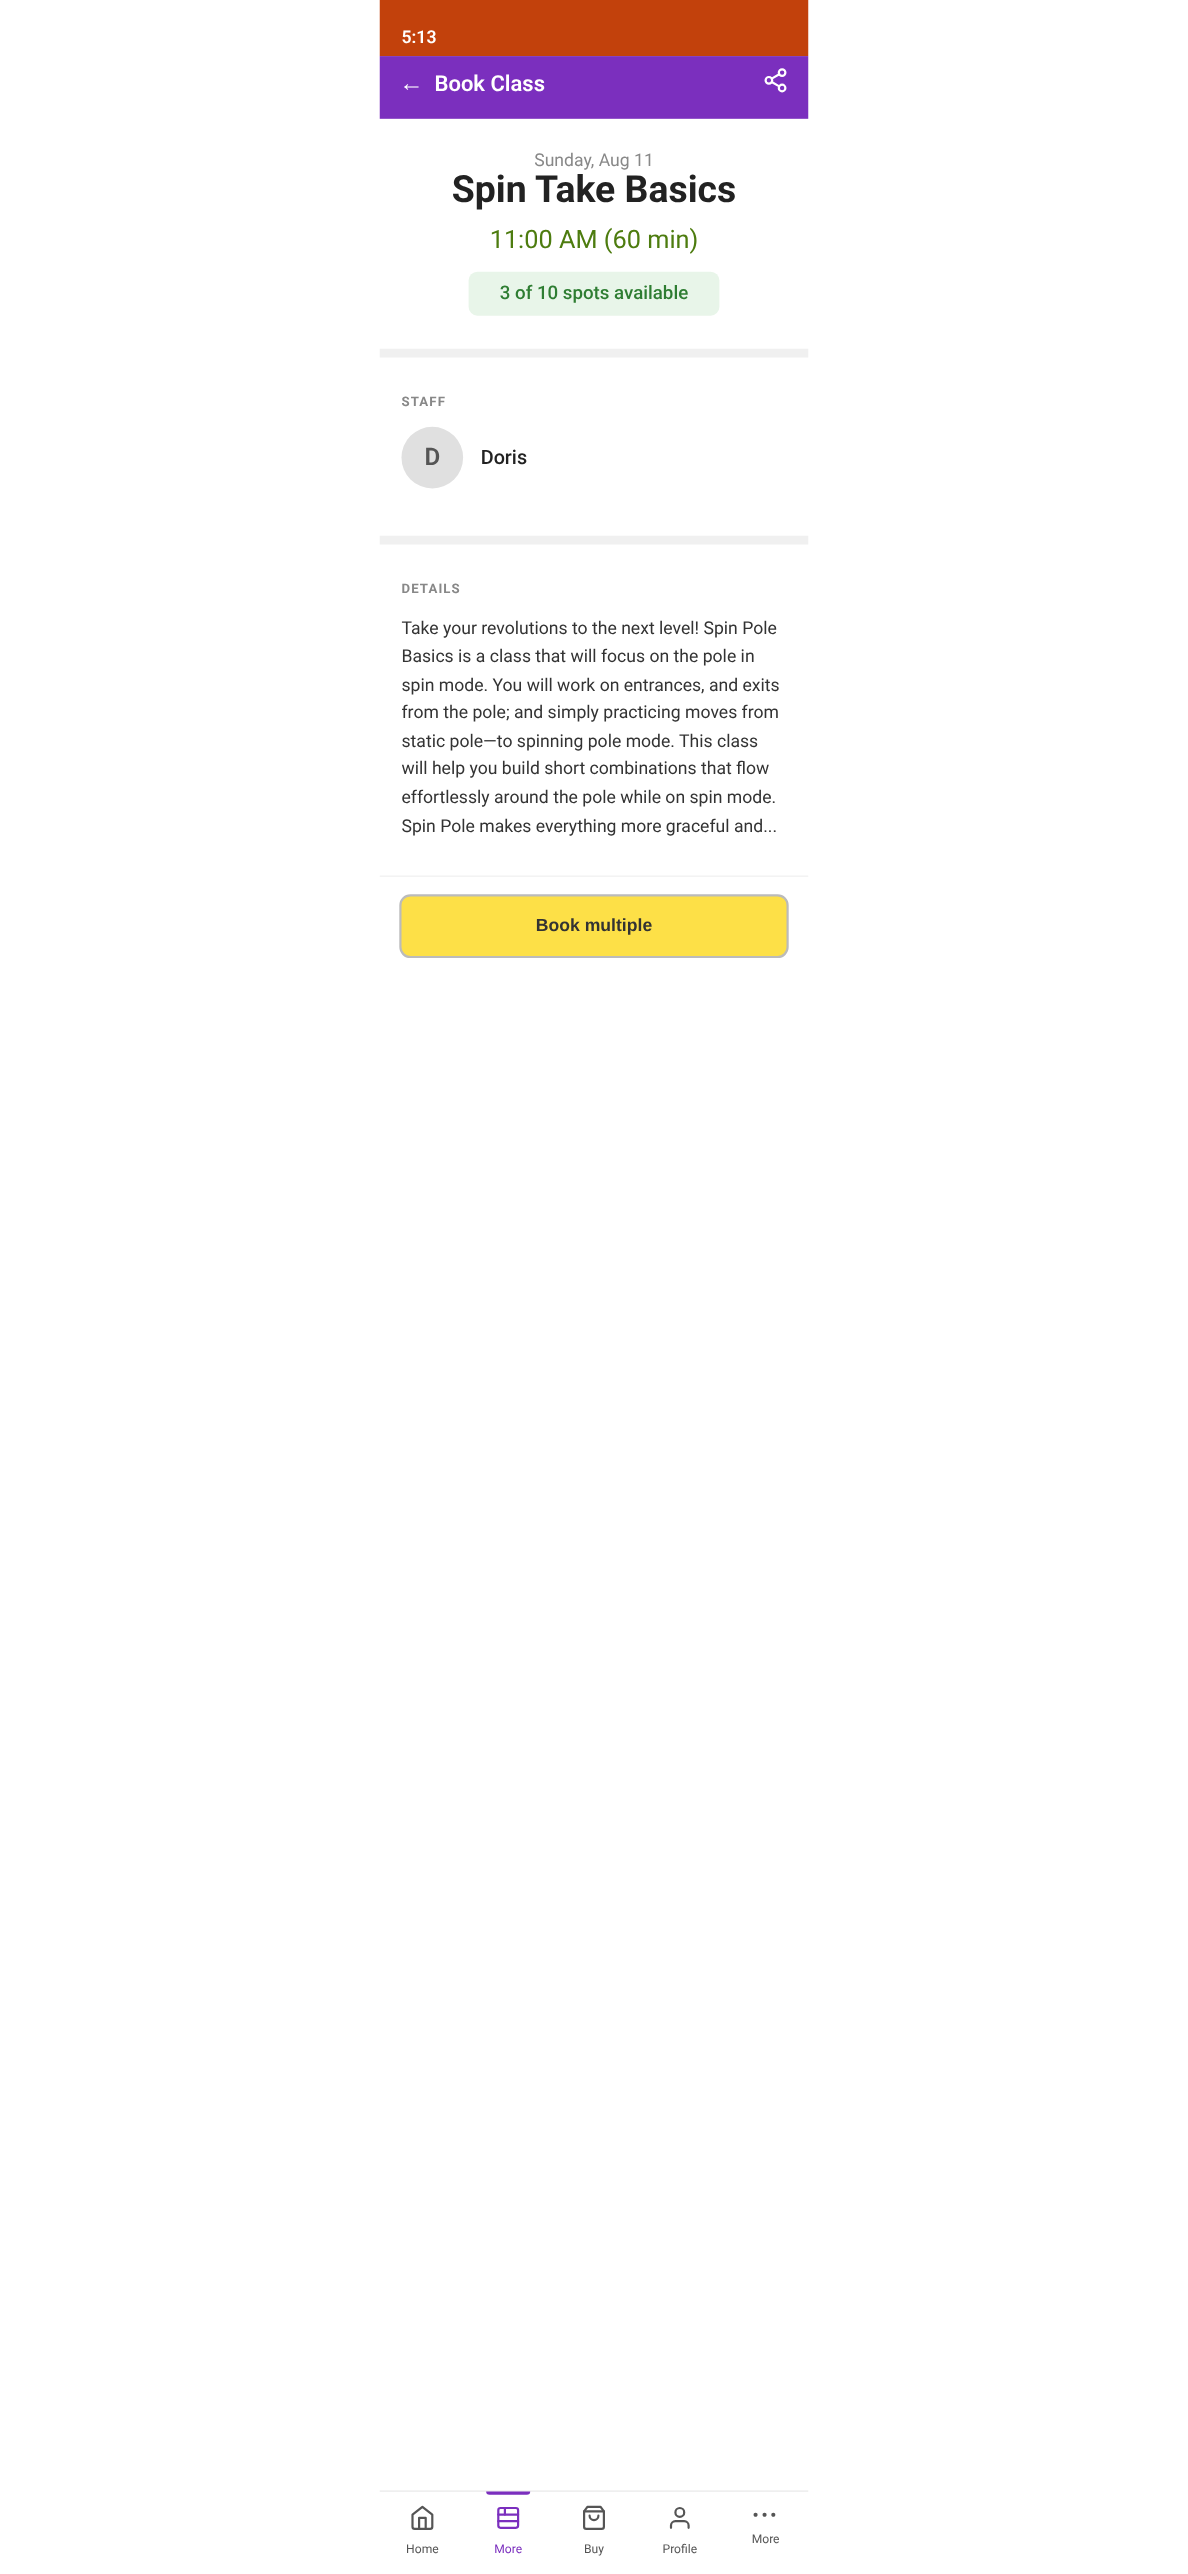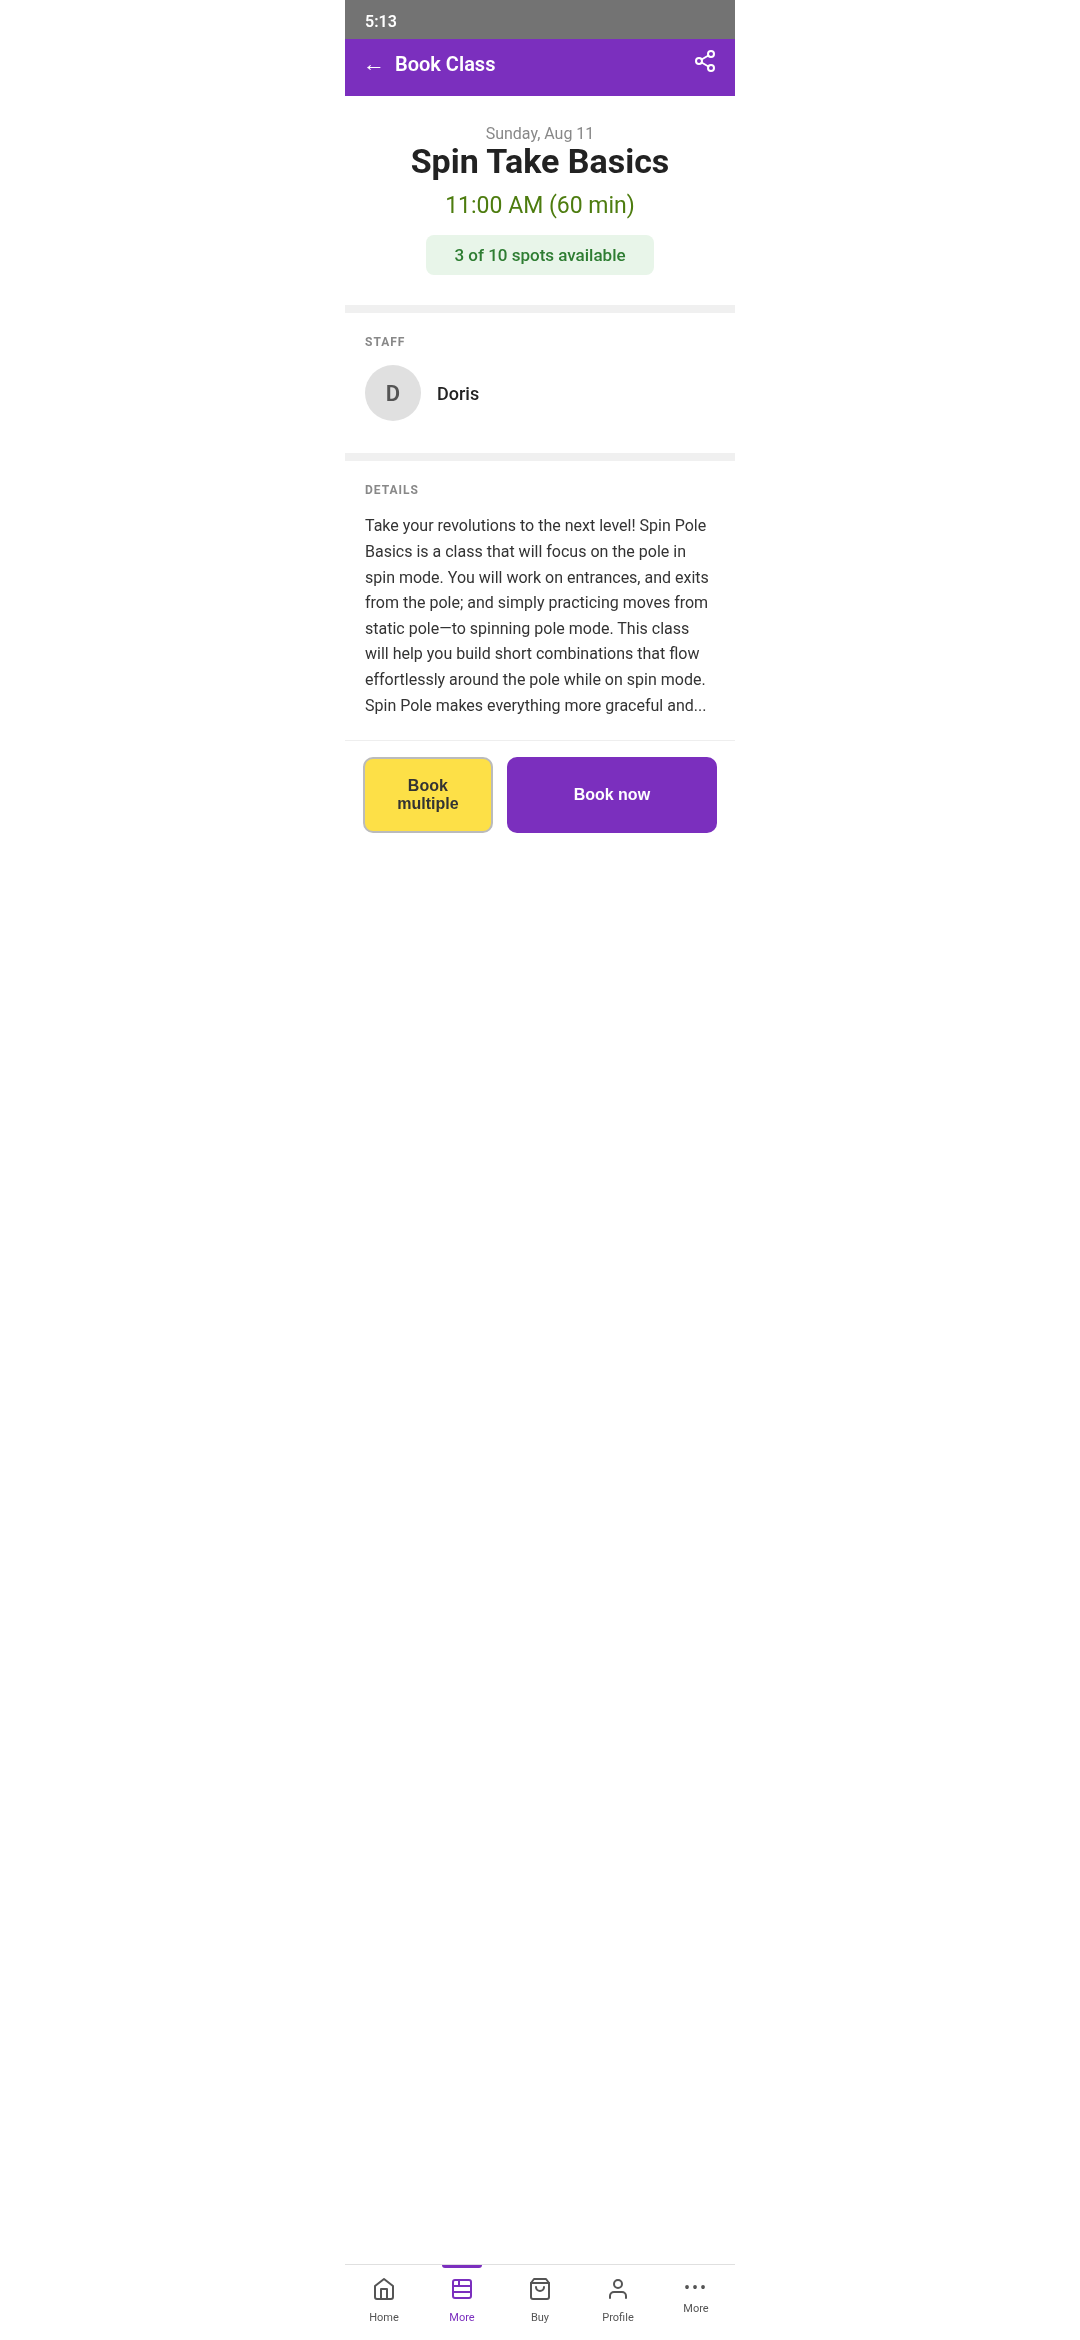--- a/index.html
+++ b/index.html
@@ -14,23 +14,23 @@
       background: #fff;
       width: 390px;
       min-height: 844px;
       margin: 0 auto;
       position: relative;
       overflow-x: hidden;
     }
 
     
     .status-bar {
-      background: #737373;
-      color: #fff;
-      padding: 12px 20px 8px;
+      background: #c2410c;
+      color: #fff;
+      padding: 24px 20px 8px;
       font-size: 16px;
       font-weight: 600;
     }
 
     
     .header {
       background: #7b2fbe;
       display: flex;
       align-items: center;
       justify-content: space-between;
@@ -99,21 +99,21 @@
 
     
     .divider {
       height: 8px;
       background: #f0f0f0;
       margin: 10px 0 0;
     }
 
     
     .section {
-      padding: 22px 20px;
+      padding: 33px 20px;
     }
 
     .section-label {
       color: #888;
       font-size: 12px;
       font-weight: 700;
       letter-spacing: 1px;
       text-transform: uppercase;
       margin-bottom: 16px;
     }
@@ -287,21 +287,20 @@
 
   <div class="divider"></div>
 
   <div class="section">
     <div class="section-label">DETAILS</div>
     <div class="details-text">Take your revolutions to the next level! Spin Pole Basics is a class that will focus on the pole in spin mode. You will work on entrances, and exits from the pole; and simply practicing moves from static pole—to spinning pole mode. This class will help you build short combinations that flow effortlessly around the pole while on spin mode. Spin Pole makes everything more graceful and...</div>
   </div>
 
   <div class="book-buttons">
     <button class="btn-outline">Book multiple</button>
-    <button class="btn-filled">Book now</button>
   </div>
 </div>
 
 <nav class="bottom-nav">
   <div class="nav-item">
     <span class="nav-icon">
       <svg width="24" height="24" viewBox="0 0 24 24" fill="none" stroke="#555" stroke-width="2" stroke-linecap="round" stroke-linejoin="round">
         <path d="M3 9l9-7 9 7v11a2 2 0 0 1-2 2H5a2 2 0 0 1-2-2z"></path>
         <polyline points="9 22 9 12 15 12 15 22"></polyline>
       </svg>

